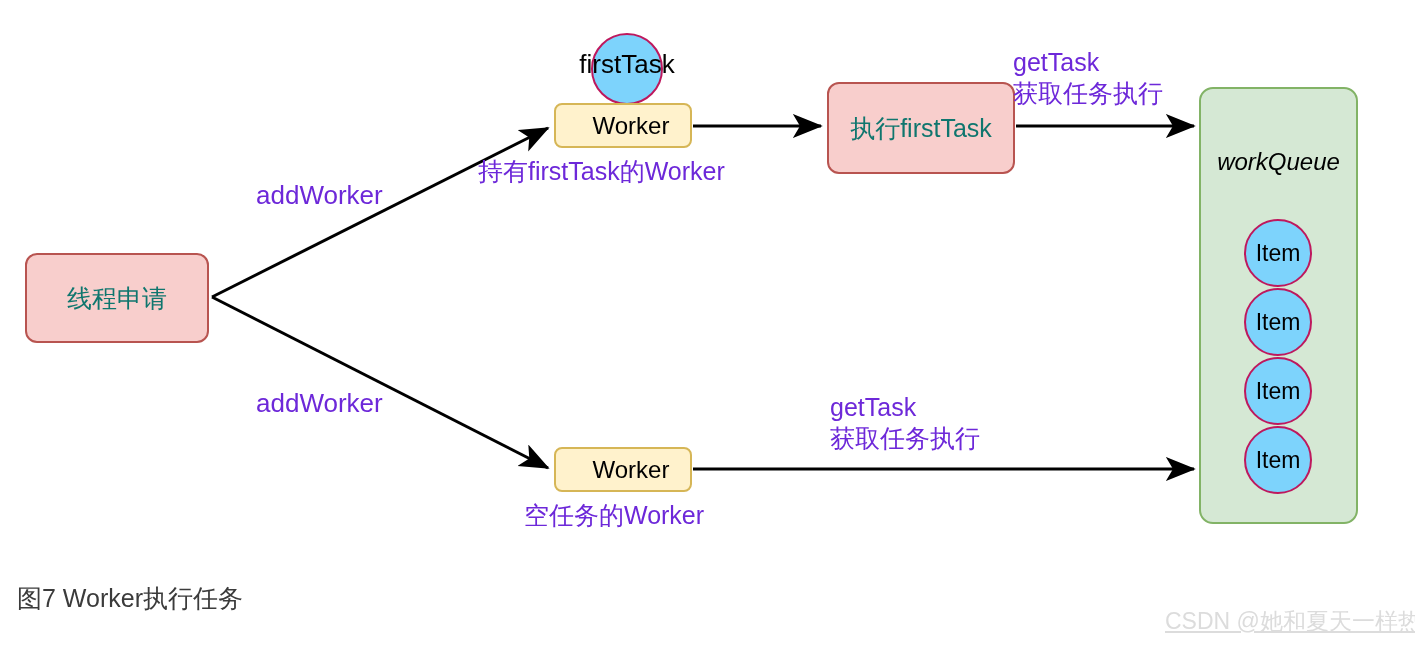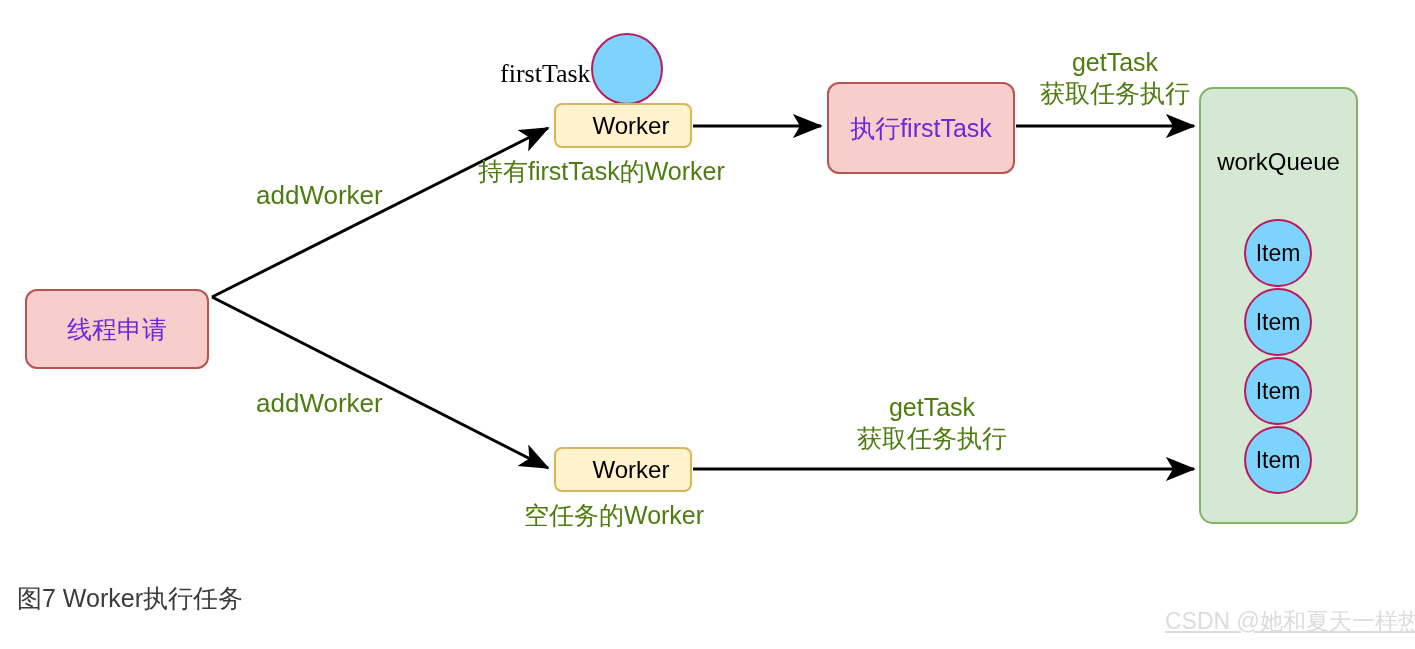--- a/index.html
+++ b/index.html
@@ -30,21 +30,21 @@
     display: flex;
     align-items: center;
     justify-content: center;
     text-align: center;
     white-space: nowrap;
   }
   .node-pink {
     background: #f8cecc;
     border: 2px solid #b85450;
     border-radius: 12px;
-    color: #6d28d9;
+    color: #0f766e;
   }
   .node-yellow {
     background: #fff2cc;
     border: 2px solid #d6b656;
     border-radius: 8px;
     color: #000000;
     padding-left: 16px;
   }
   .node-green {
     background: #d5e8d4;
@@ -53,75 +53,74 @@
     color: #000000;
   }
   .node-circle-blue {
     background: #7dd3fc;
     border: 2px solid #be185d;
     border-radius: 50%;
     color: #000000;
   }
 
   #box-thread-request {
-    left: 25px; top: 253px; width: 184px; height: 80px;
+    left: 25px; top: 253px; width: 184px; height: 90px;
     font-size: 25px;
-    margin-top: 36px;
   }
   #box-worker-top {
     left: 554px; top: 103px; width: 138px; height: 45px;
     font-size: 24px;
     z-index: 5;
   }
   #circle-first-task {
     left: 591px; top: 33px; width: 72px; height: 72px;
     z-index: 2;
   }
   #label-first-task {
     position: absolute;
-    left: 500px; top: 59px; width: 254px;
+    left: 500px; top: 49px; width: 254px;
+    text-align: center;
     font-size: 26px;
     color: #000000;
     z-index: 4;
     white-space: nowrap;
-    font-family: Liberation Serif, serif;
   }
   #box-exec-first-task {
     left: 827px; top: 82px; width: 188px; height: 92px;
     font-size: 25px;
   }
   #box-work-queue {
     left: 1199px; top: 87px; width: 159px; height: 437px;
     display: block;
   }
   #label-work-queue {
     position: absolute;
     left: 1199px; top: 148px; width: 159px;
     text-align: center;
     font-size: 24px;
     color: #000000;
     white-space: nowrap;
+    font-style: italic;
   }
   #box-worker-bottom {
     left: 554px; top: 447px; width: 138px; height: 45px;
     font-size: 24px;
   }
   .queue-item {
     position: absolute;
     width: 68px; height: 68px;
     left: 1244px;
     font-size: 23px;
     z-index: 3;
   }
 
   .edge-label {
     position: absolute;
-    color: #4d7c0f;
-    white-space: nowrap;
-    text-align: center;
+    color: #6d28d9;
+    white-space: nowrap;
     line-height: 1.22;
   }
   #label-add-worker-top {
     left: 256px; top: 180px; font-size: 26px;
   }
   #label-add-worker-bottom {
     left: 256px; top: 388px; font-size: 26px;
   }
   #label-holds-first-task {
     left: 478px; top: 156px; font-size: 25px;

